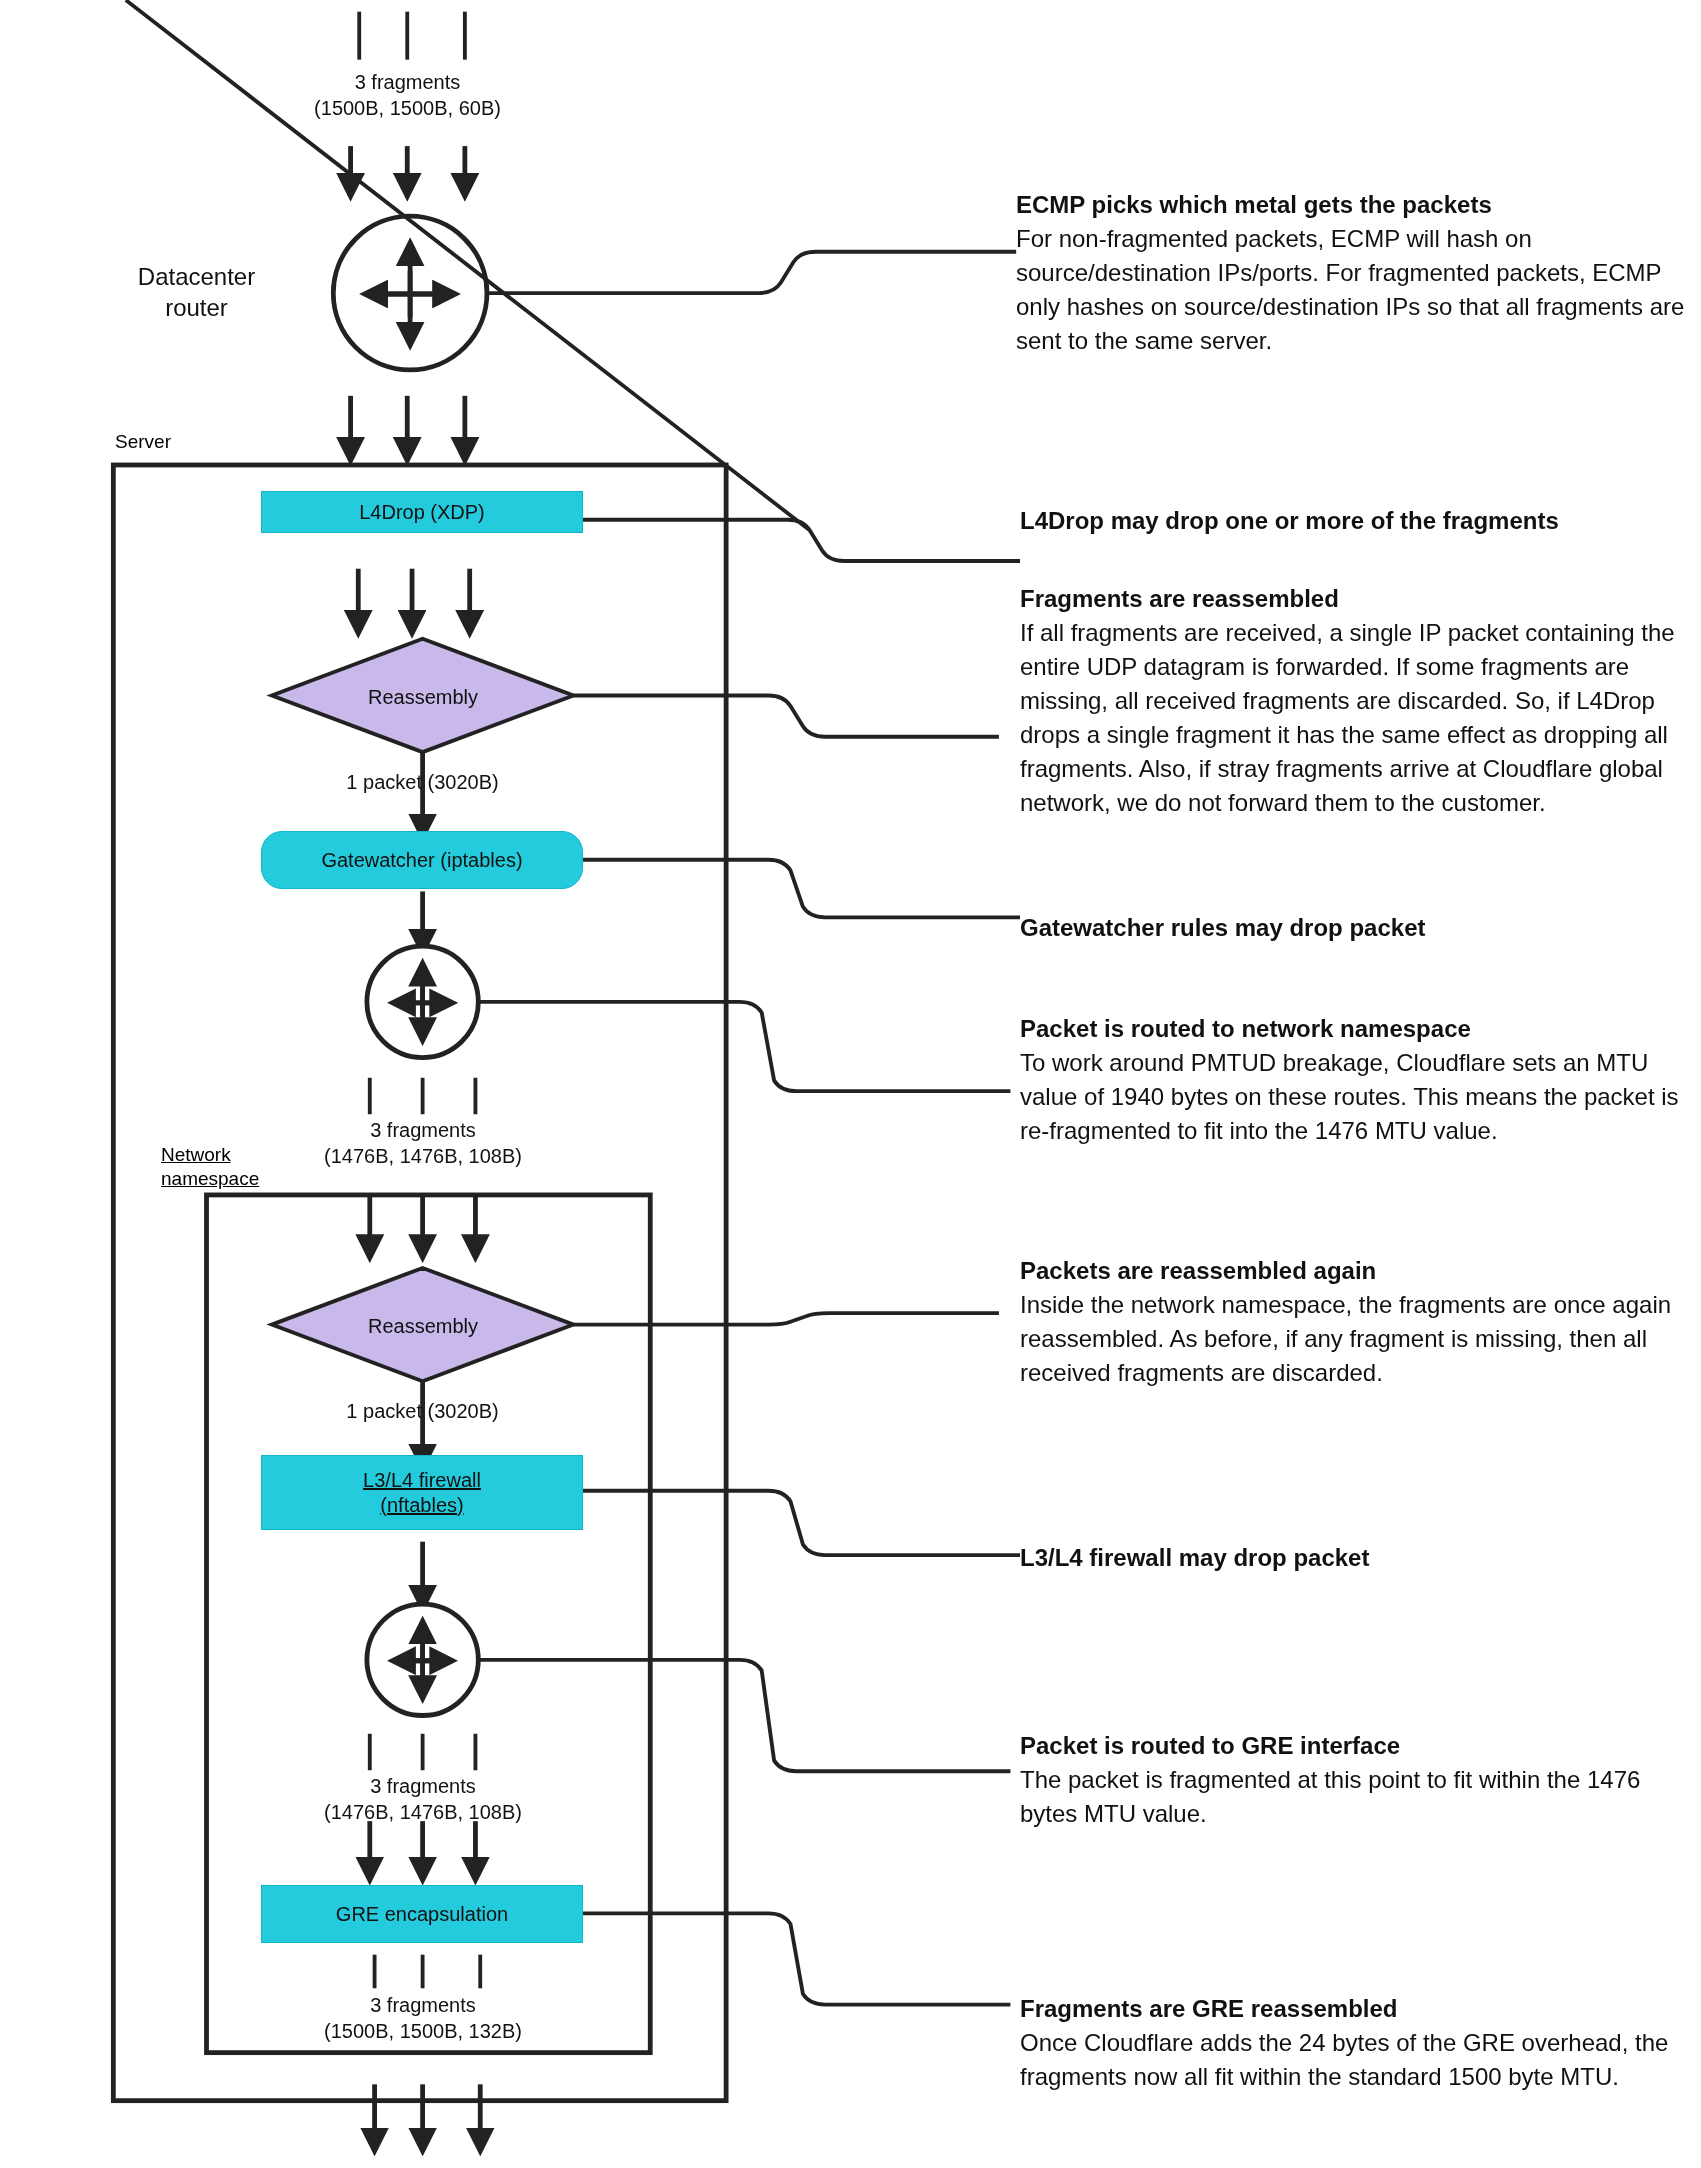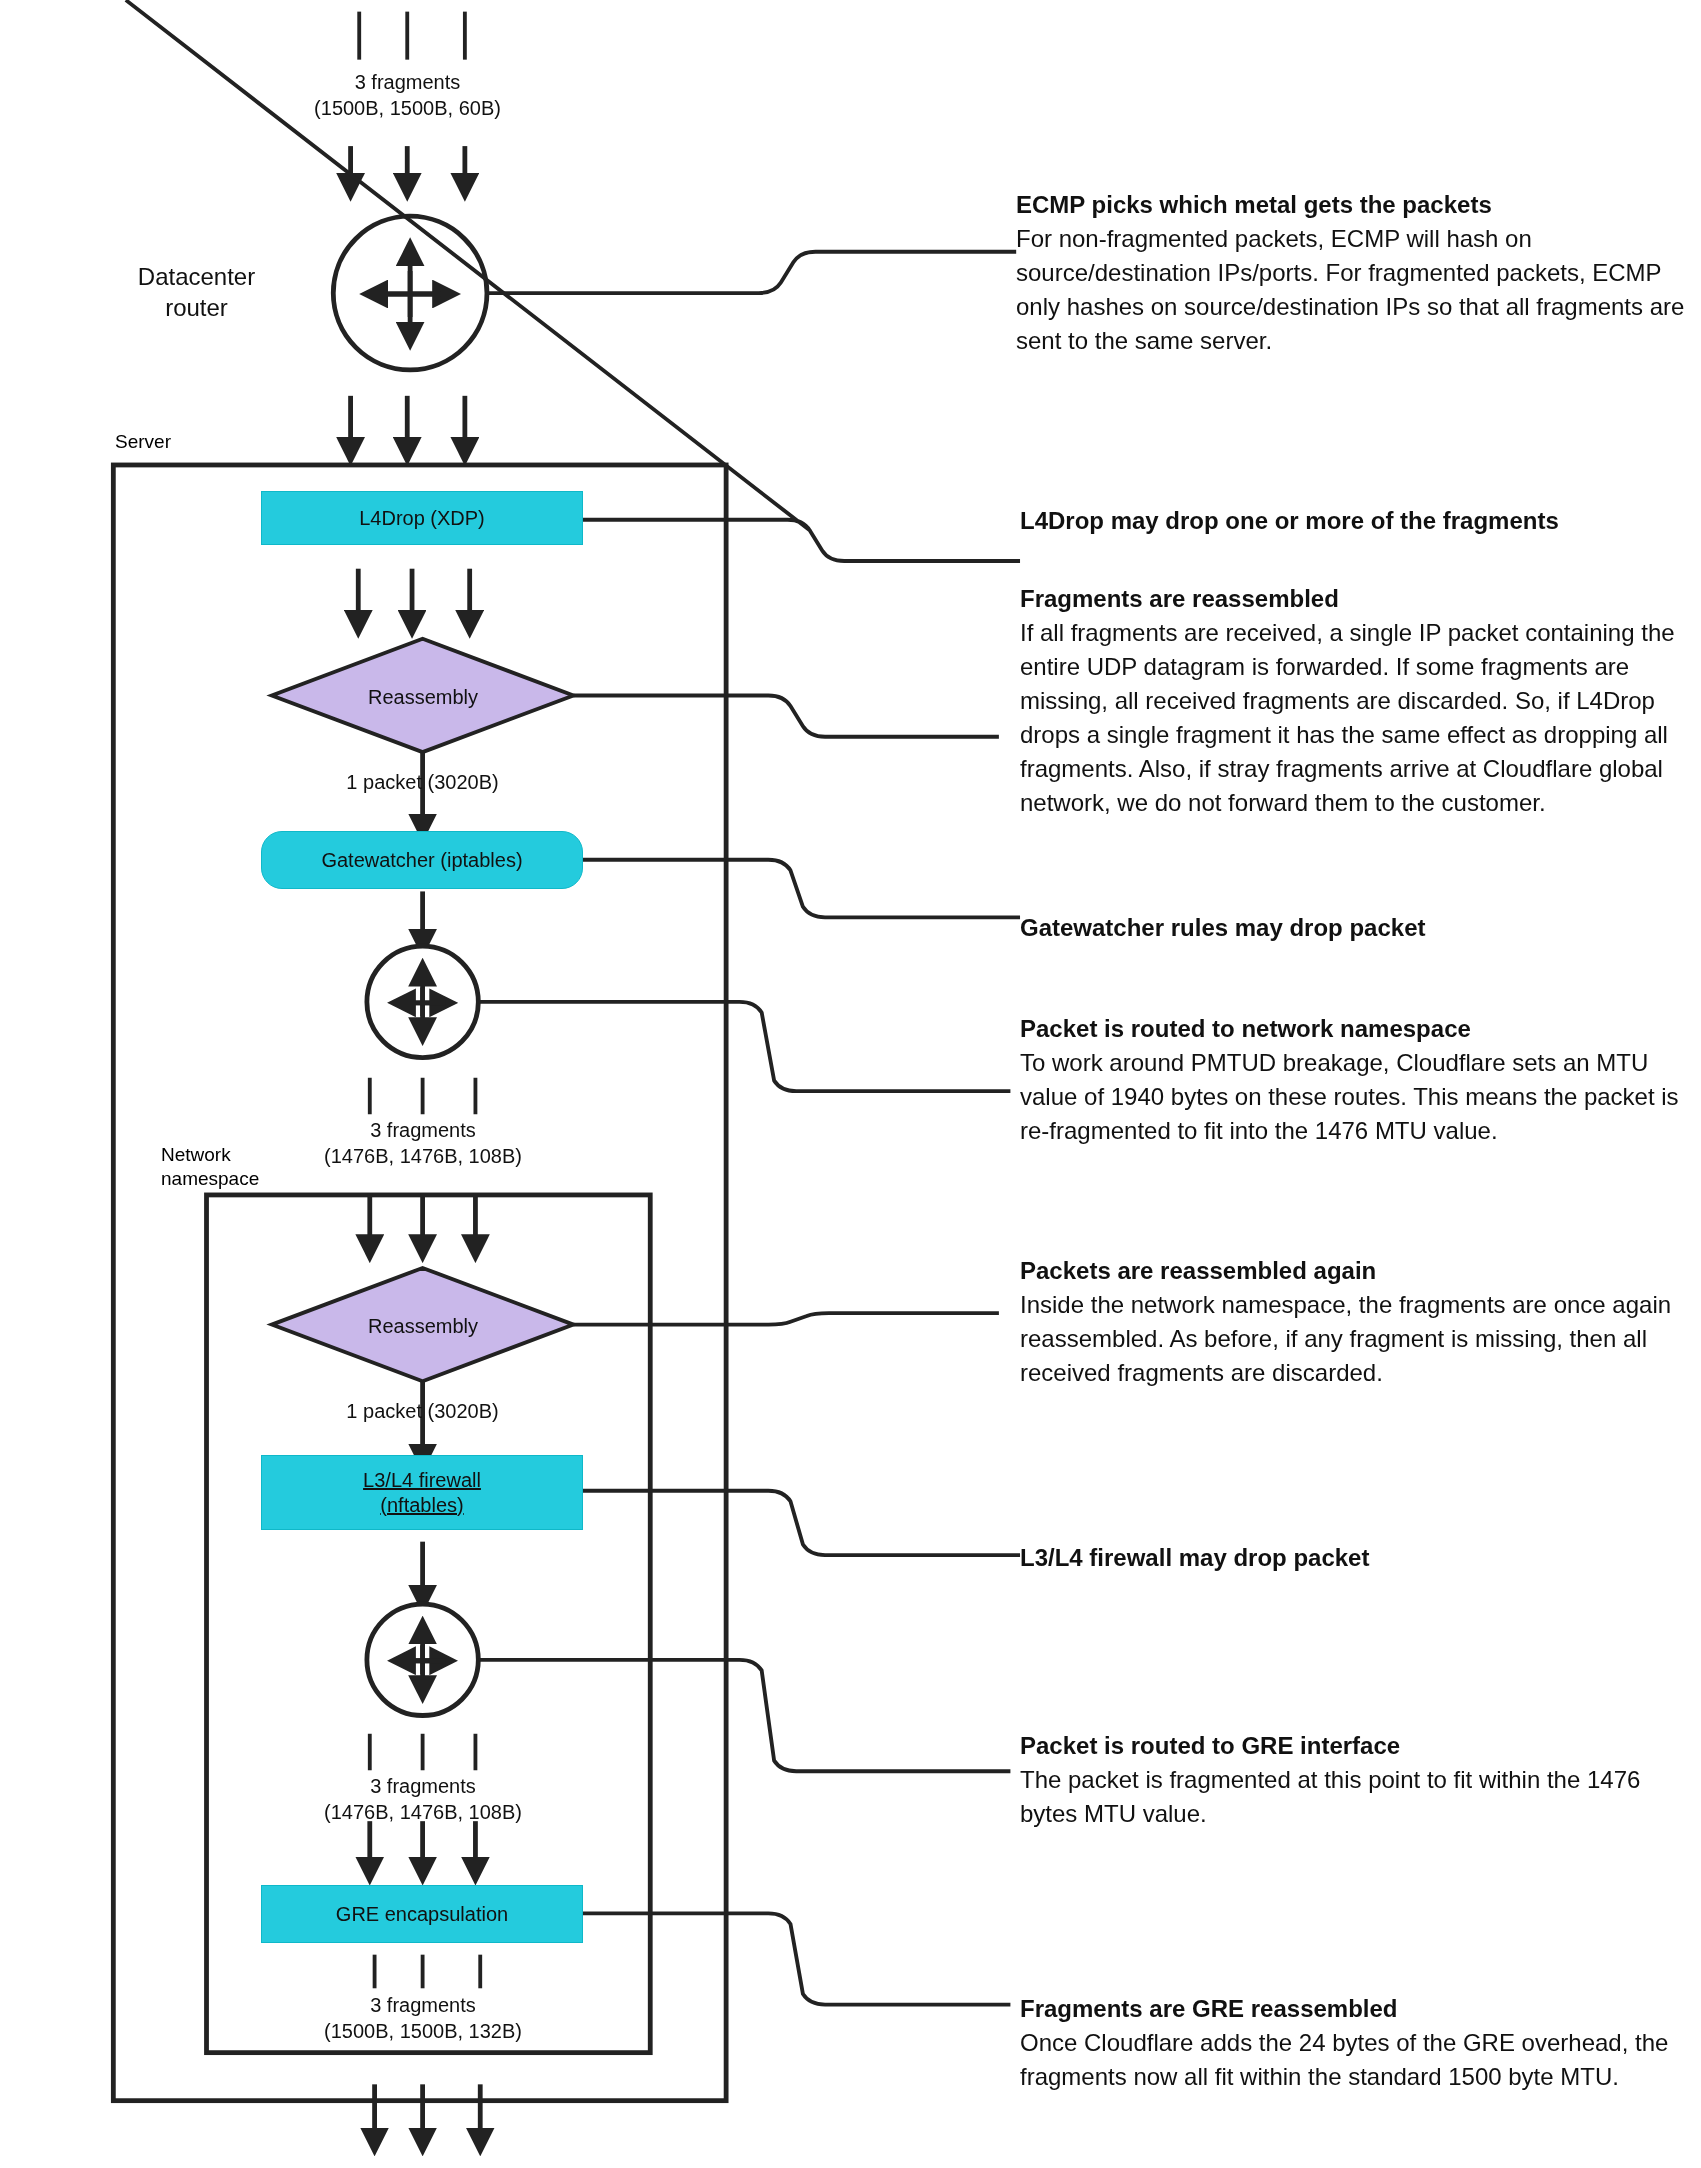--- a/index.html
+++ b/index.html
@@ -228,36 +228,36 @@
   </svg>
 
   <div class="abs lbl" style="left:244px; top:69px; width:327px;">3 fragments
 (1500B, 1500B, 60B)</div>
 
   <div class="abs router-name" style="left:91px; top:261px; width:211px;">Datacenter
 router</div>
 
   <div class="abs container-label" style="left:115px; top:430px; width:211px;">Server</div>
 
-  <div class="abs procbox" style="left:261px; top:491px; width:322px; height:54px;">
+  <div class="abs procbox" style="left:261px; top:491px; width:322px; height:42px;">
     <span>L4Drop (XDP)</span>
   </div>
 
   <div class="abs lbl" style="left:327px; top:684px; width:192px;">Reassembly</div>
 
   <div class="abs lbl" style="left:288px; top:769px; width:269px;">1 packet (3020B)</div>
 
   <div class="abs procbox" style="left:261px; top:831px; width:322px; height:58px;border-radius:21px;">
     <span>Gatewatcher (iptables)</span>
   </div>
 
   <div class="abs lbl" style="left:279px; top:1117px; width:288px;">3 fragments
 (1476B, 1476B, 108B)</div>
 
-  <div class="abs container-label" style="left:161px; top:1143px; width:192px;">Network
+  <div class="abs container-label" style="left:161px; top:1143px; width:192px;text-decoration:underline;">Network
 namespace</div>
 
   <div class="abs lbl" style="left:327px; top:1313px; width:192px;">Reassembly</div>
 
   <div class="abs lbl" style="left:288px; top:1398px; width:269px;">1 packet (3020B)</div>
 
   <div class="abs procbox" style="left:261px; top:1455px; width:322px; height:75px;">
     <span style="white-space:pre-line;text-decoration:underline;">L3/L4 firewall
 (nftables)</span>
   </div>

